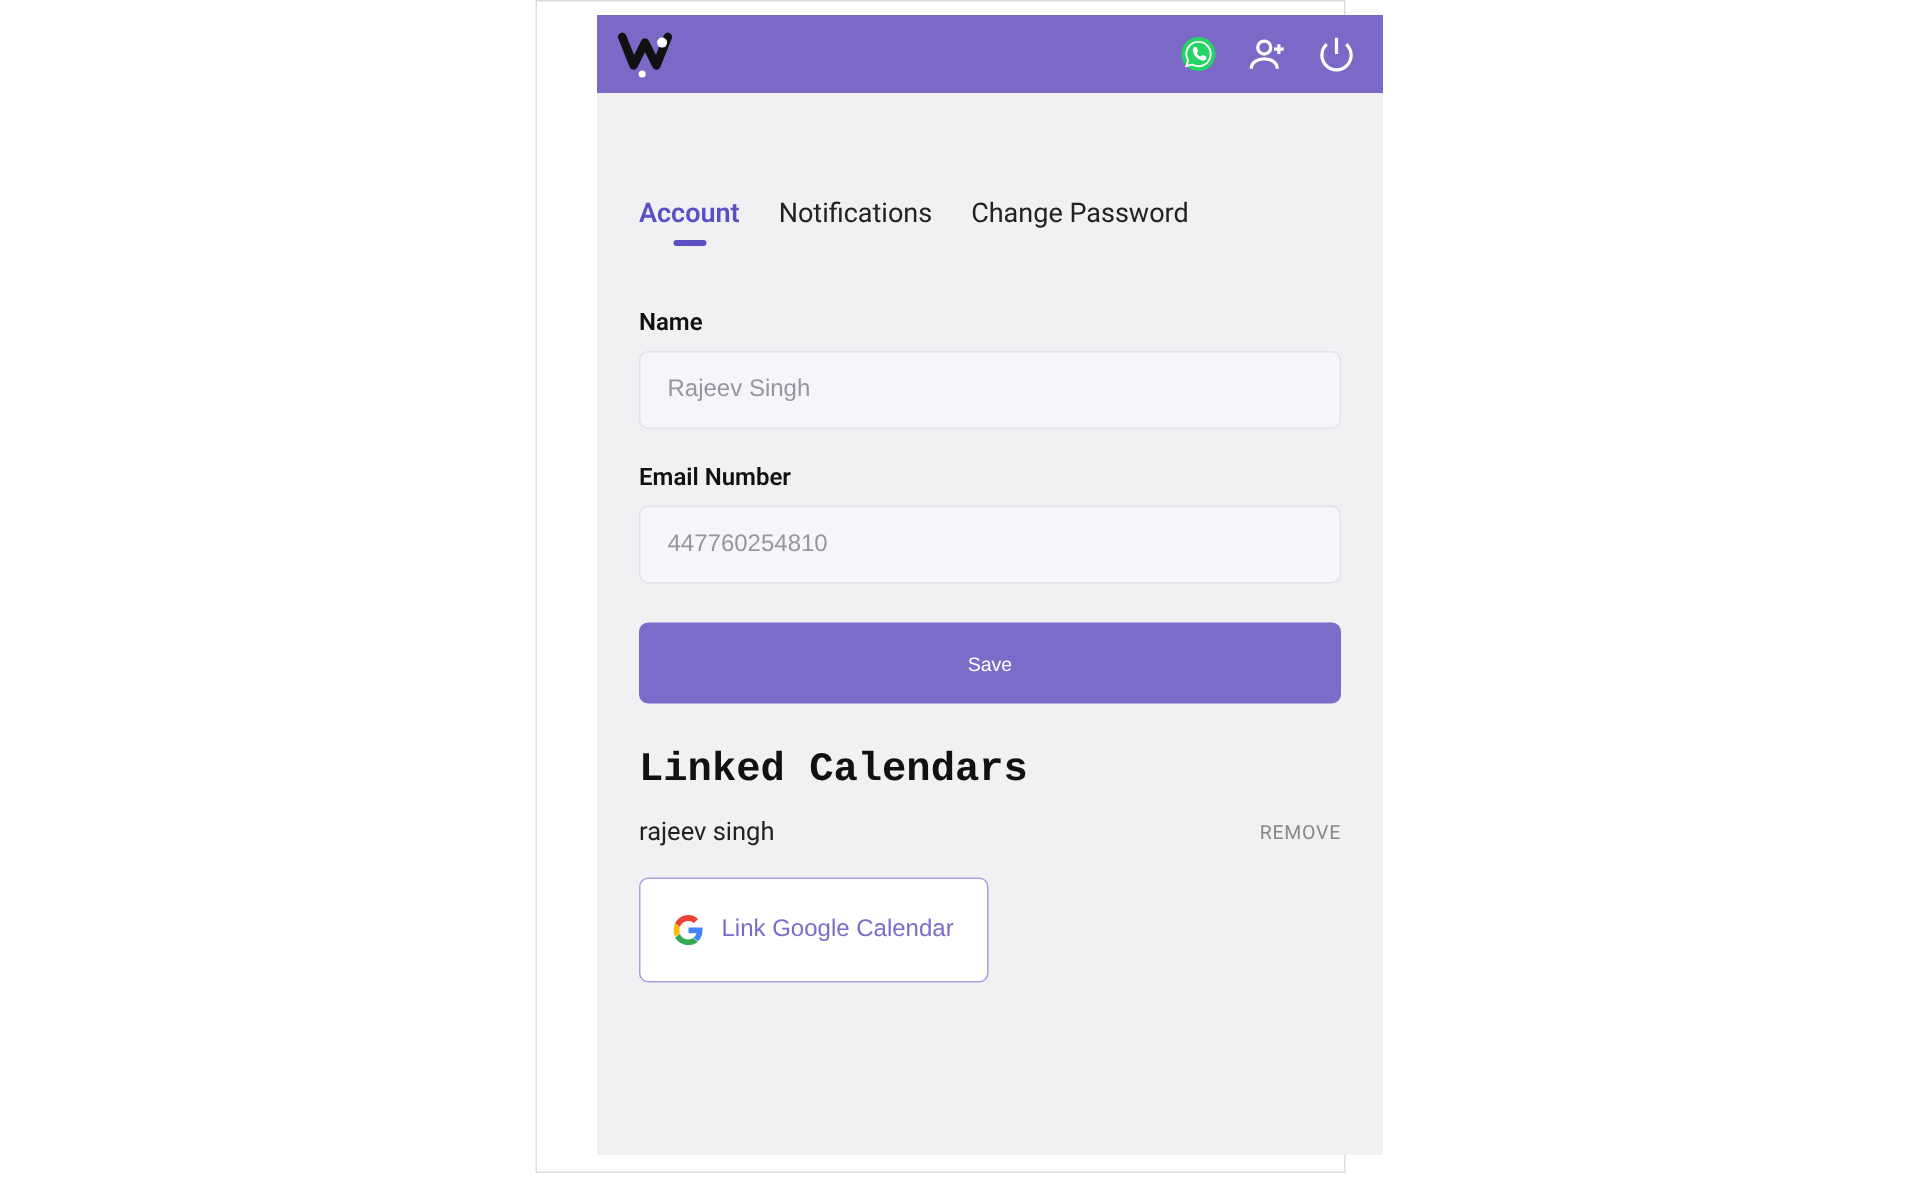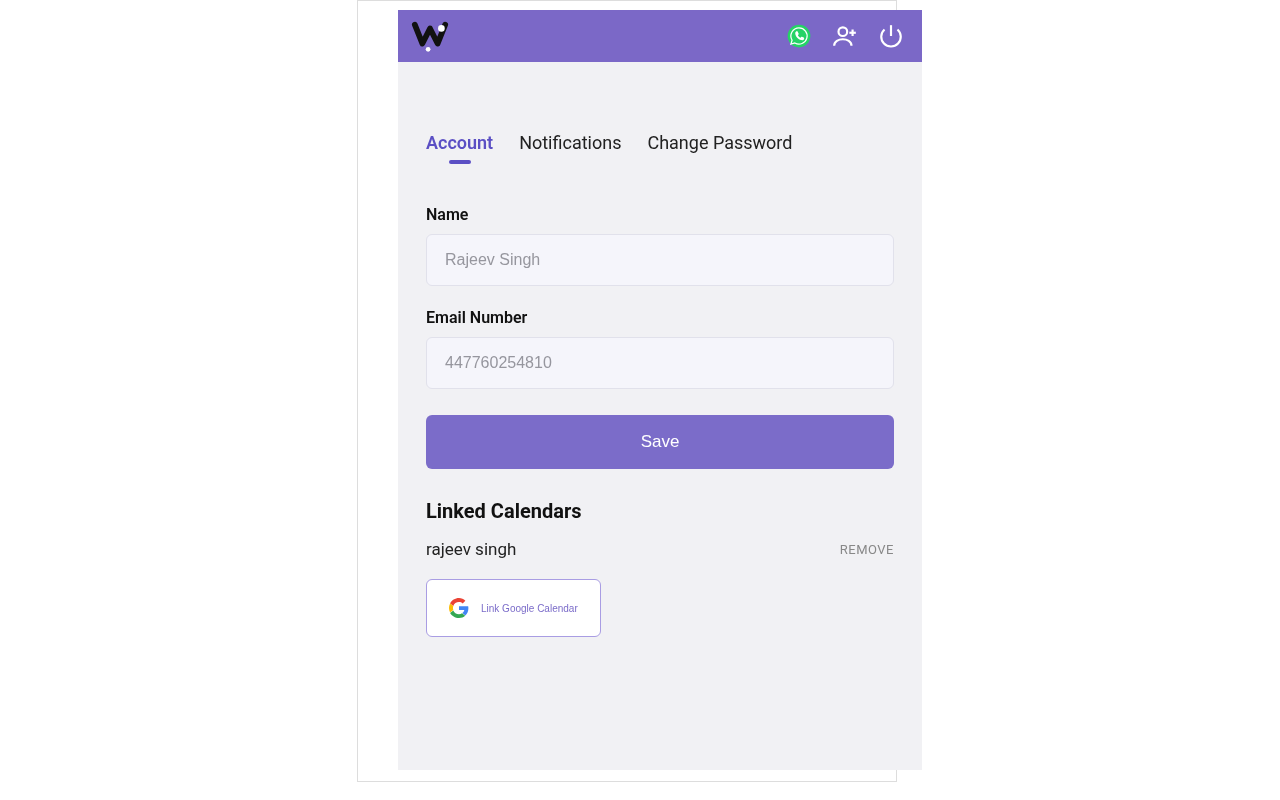--- a/index.html
+++ b/index.html
@@ -121,56 +121,57 @@
       color: #555;
     }
     .field-input::placeholder { color: #96969e; }
     .save-btn {
       width: 100%;
       height: 54px;
       background: #7b6cc9;
       color: #fff;
       border: none;
       border-radius: 6px;
-      font-size: 17px;
+      font-size: 13px;
       cursor: pointer;
       margin-top: 4px;
       margin-bottom: 30px;
     }
     .section-title {
-      font-size: 20px;
+      font-size: 27px;
       font-weight: 700;
       color: #111;
       margin-bottom: 16px;
+      font-family: Liberation Mono, monospace;
     }
     .calendar-row {
       display: flex;
       justify-content: space-between;
       align-items: center;
       margin-bottom: 20px;
     }
     .calendar-name { font-size: 17px; color: #222; }
     .remove-link {
       font-size: 13px;
       color: #888;
       letter-spacing: 0.5px;
       cursor: pointer;
       text-align: right;
     }
     .link-btn {
       display: inline-flex;
       align-items: center;
       gap: 12px;
-      height: 58px;
+      height: 70px;
       padding: 0 22px;
       border: 1px solid #a99de3;
       border-radius: 6px;
       background: #fff;
       color: #7b6cc9;
-      font-size: 10px;
+      font-size: 16px;
       cursor: pointer;
     }
     .google-g {
       width: 20px; height: 20px;
     }
     .stray {
       position: absolute;
       font-size: 13px;
       color: #333;
       font-family: monospace;

